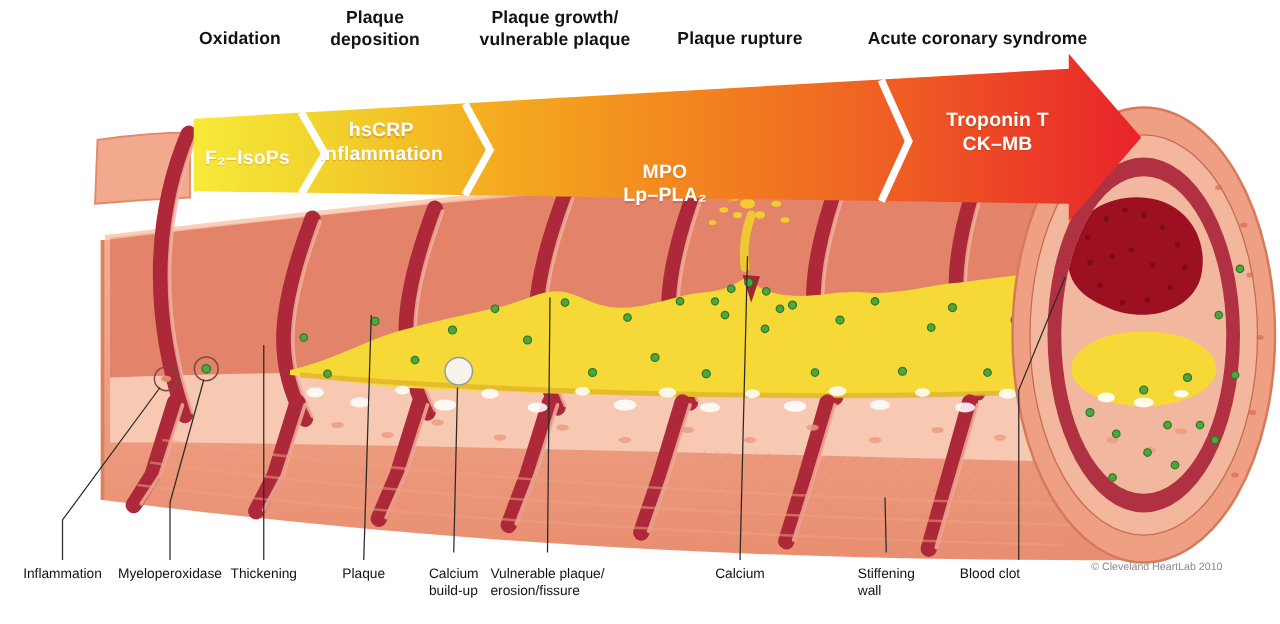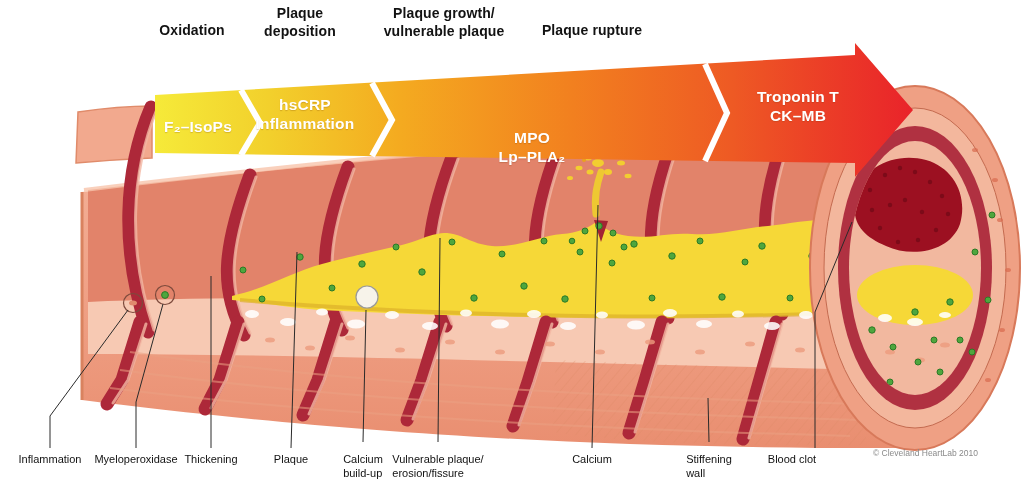--- a/index.html
+++ b/index.html
@@ -306,20 +306,21 @@
       </g>
     </g>
   </svg>
 
   <div class="abs stage-label" style="left:192px; top:22px;">Oxidation</div>
   <div class="abs stage-label" style="left:300px; top:5px;">Plaque
 deposition</div>
   <div class="abs stage-label" style="left:444px; top:5px;">Plaque growth/
 vulnerable plaque</div>
   <div class="abs stage-label" style="left:592px; top:22px;">Plaque rupture</div>
+  <div class="abs stage-label" style="left:782px; top:22px;">Acute coronary syndrome</div>
 
   <div class="abs marker-label" style="left:198px; top:118px;">F₂–IsoPs</div>
   <div class="abs marker-label" style="left:305px; top:96px;">hsCRP
 Inflammation</div>
   <div class="abs marker-label" style="left:532px; top:92px;margin-top:37px;">MPO
 Lp–PLA₂</div>
   <div class="abs marker-label" style="left:798px; top:88px;">Troponin T
 CK–MB</div>
 
   <div class="abs feature-label" style="left:50px; top:452px;">Inflammation</div>

